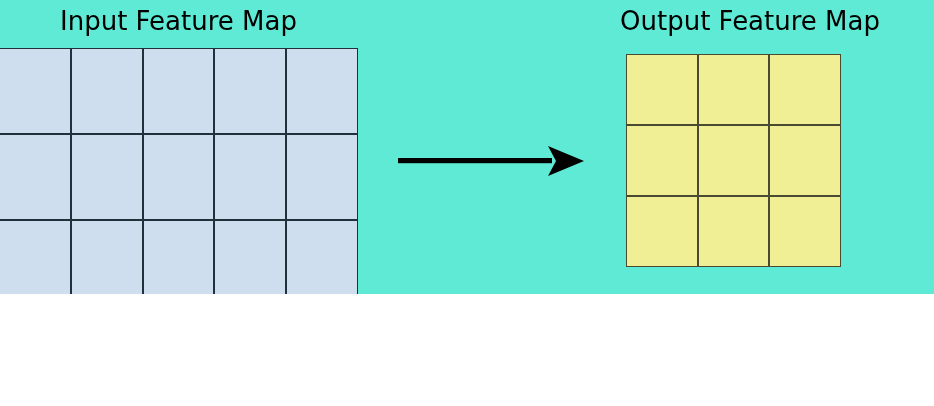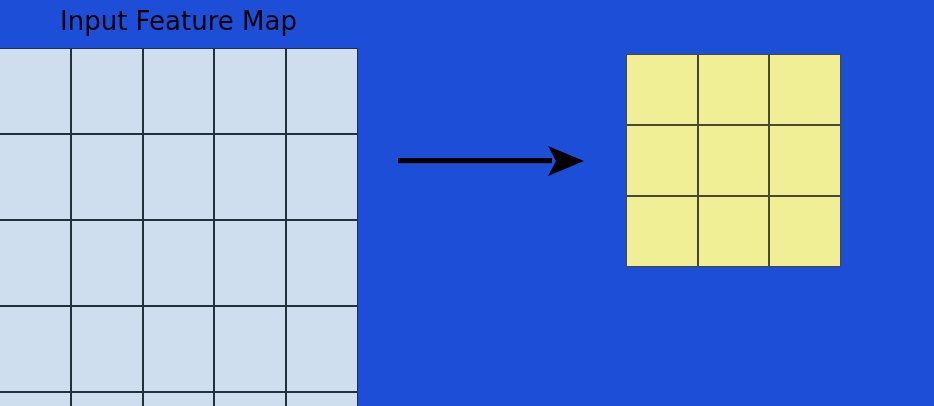--- a/index.html
+++ b/index.html
@@ -3,22 +3,22 @@
 <meta charset="utf-8">
 <style>
   html, body {
     margin: 0;
     padding: 0;
     background: #ffffff;
   }
   #canvas {
     position: relative;
     width: 934px;
-    height: 406px;
-    background: #1d4ed8;
+    height: 294px;
+    background: #5eead4;
     overflow: hidden;
     font-family: "DejaVu Sans", sans-serif;
   }
 
   
   .title {
     position: absolute;
     font-size: 26px;
     line-height: 1;
     color: #000000;
@@ -84,20 +84,21 @@
     height: 46px;
   }
 </style>
 </head>
 <body>
 
 <div id="canvas">
 
   <div class="title" id="input-title">Input Feature Map</div>
 
+  <div class="title" id="output-title">Output Feature Map</div>
 
   <div class="grid" id="input-grid">
     <div class="cell"></div>
     <div class="cell"></div>
     <div class="cell"></div>
     <div class="cell"></div>
     <div class="cell"></div>
 
     <div class="cell"></div>
     <div class="cell"></div>

